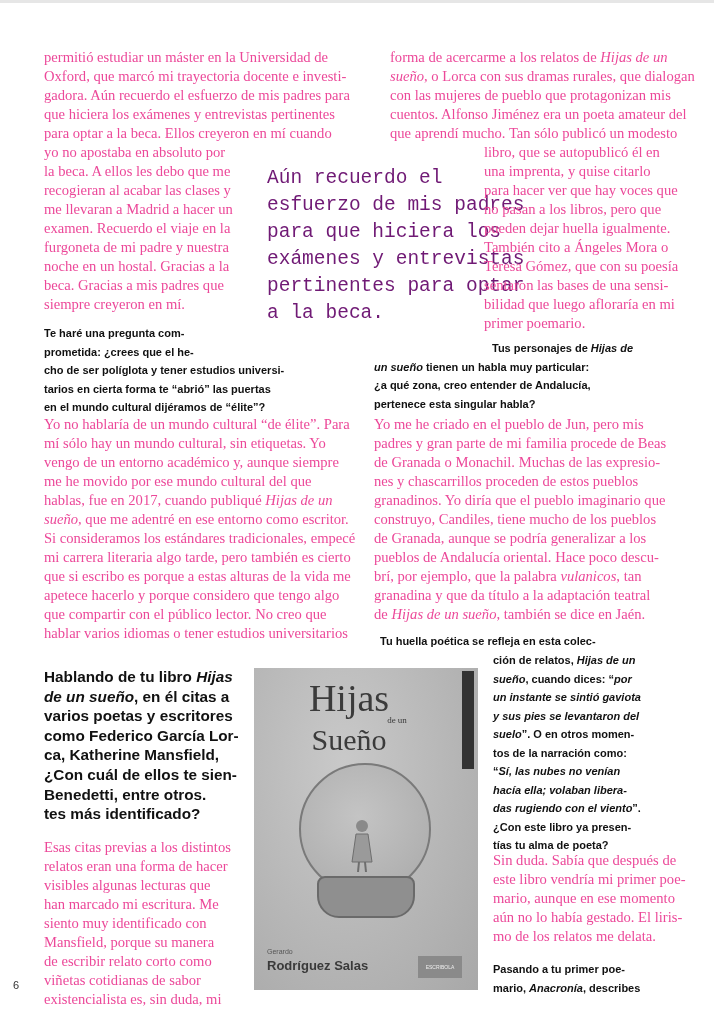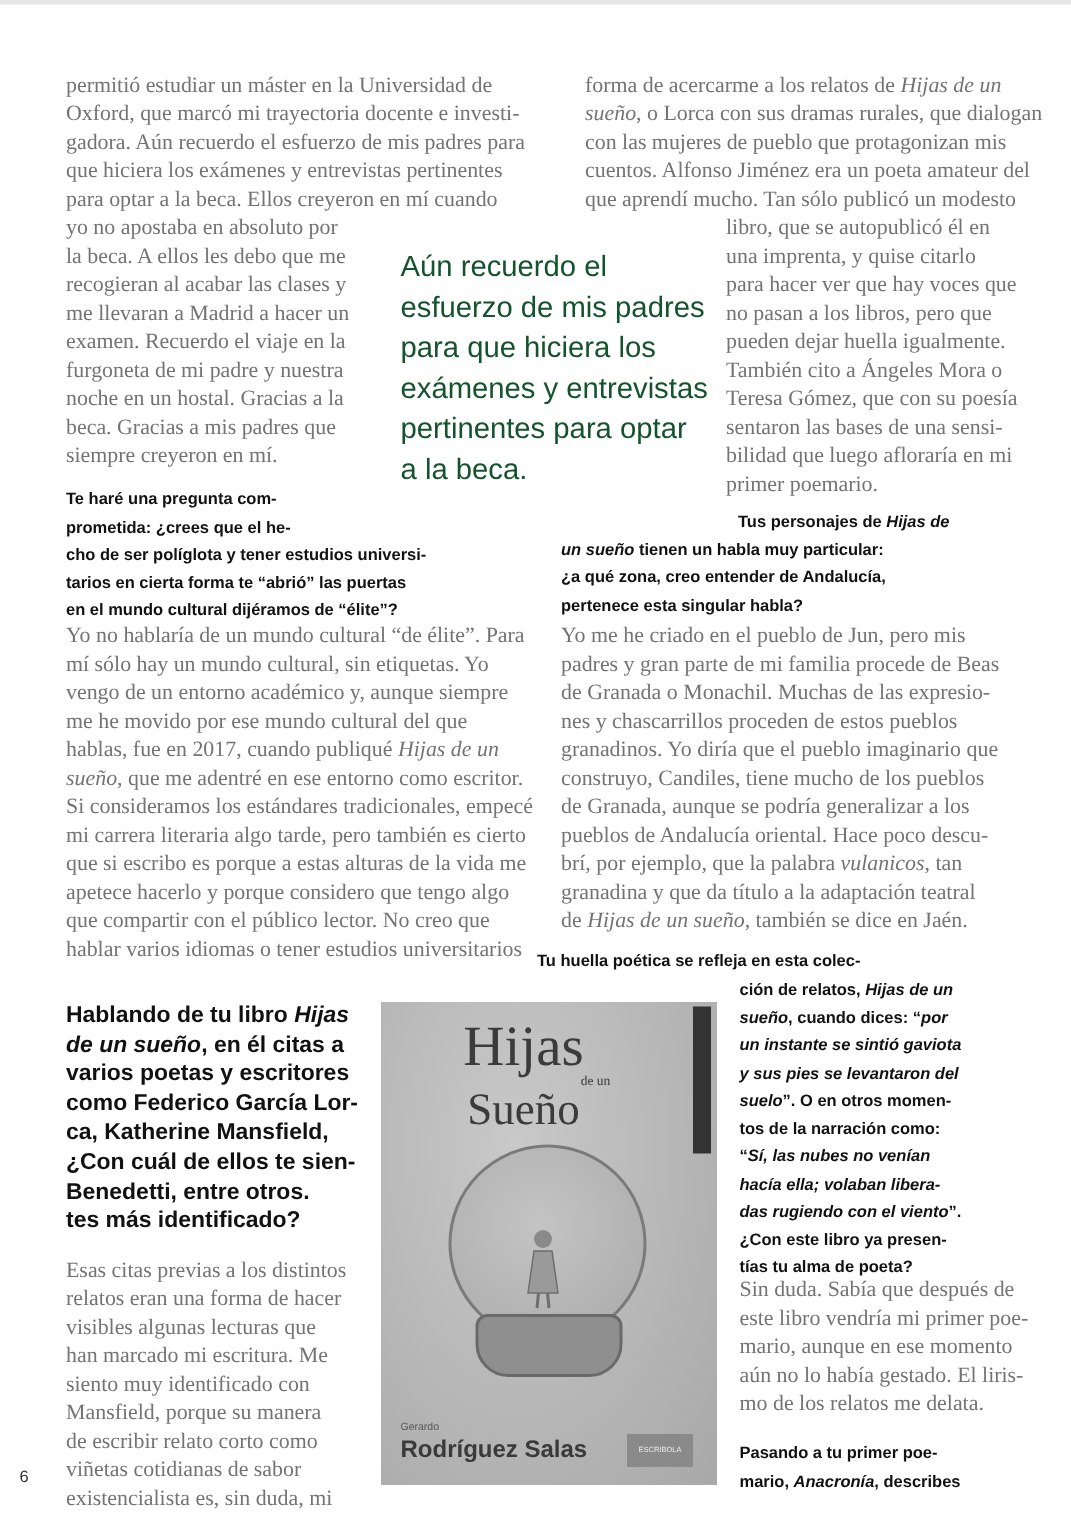--- a/index.html
+++ b/index.html
@@ -1,31 +1,31 @@
 <!DOCTYPE html>
 <html><head>
 <meta charset="utf-8">
 <style>
   html, body { margin: 0; padding: 0; background: #ffffff; }
   body { width: 714px; height: 1023px; position: relative; overflow: hidden; color: #1a1a1a; }
   .topline { position: absolute; left: 0; top: 0; width: 714px; height: 3px; background: #e6e6e6; }
-  .serif { font-family: "Liberation Serif", "DejaVu Serif", serif; font-size: 14.6px; line-height: 19px; color: #737373; }
+  .serif { font-family: "Liberation Serif", "DejaVu Serif", serif; font-size: 14.6px; line-height: 19px; color: #ec4899; }
   .sans-b { font-family: "Liberation Sans", "DejaVu Sans", sans-serif; font-weight: bold; font-size: 11px; line-height: 18.5px; color: #111; }
   .abs { position: absolute; }
   .line { display: block; white-space: nowrap; }
-  .pull { font-family: Liberation Sans, sans-serif; font-size: 19.5px; line-height: 27px; color: #14532d; }
+  .pull { font-family: Liberation Mono, monospace; font-size: 19.5px; line-height: 27px; color: #701a75; }
   .cover { position: absolute; left: 254px; top: 668px; width: 224px; height: 322px; background: #b9b9b9; overflow: hidden;
            background-image: radial-gradient(ellipse at 40% 30%, #c9c9c9 0%, #b5b5b5 60%, #a8a8a8 100%); }
   .cover-title { position: absolute; left: 0; width: 190px; text-align: center; font-family: "Liberation Serif", "DejaVu Serif", serif; color: #3b3b3b; }
   .spine { position: absolute; left: 208px; top: 3px; width: 12px; height: 98px; background: #333; }
   .globe { position: absolute; left: 45px; top: 95px; width: 128px; height: 128px; border-radius: 50%; border: 2px solid #7a7a7a; background: radial-gradient(circle at 45% 40%, #c4c4c4, #a9a9a9); }
   .base { position: absolute; left: 63px; top: 208px; width: 94px; height: 38px; border-radius: 8px 8px 22px 22px; background: #8f8f8f; border: 2px solid #6a6a6a; }
   .girl { position: absolute; left: 97px; top: 150px; width: 22px; height: 56px; }
   .author-first { position: absolute; left: 13px; top: 280px; font-family: "Liberation Sans", sans-serif; font-size: 7px; color: #555; }
-  .author-last { position: absolute; left: 13px; top: 290px; font-family: "Liberation Sans", sans-serif; font-size: 16px; font-weight: bold; color: #3a3a3a; }
+  .author-last { position: absolute; left: 13px; top: 290px; font-family: "Liberation Sans", sans-serif; font-size: 13px; font-weight: bold; color: #3a3a3a; }
   .publisher { position: absolute; left: 164px; top: 288px; width: 44px; height: 22px; background: #8a8a8a; color: #eee; font-family: "Liberation Sans", sans-serif; font-size: 5px; text-align: center; line-height: 22px; }
   .pageno { position: absolute; left: 13px; top: 979px; font-family: "Liberation Sans", sans-serif; font-size: 11px; color: #333; }
 </style>
 </head>
 <body>
 
 <div class="topline"></div>
 
 <div class="abs serif" style="left:44px; top:48px; width:315px;" id="col1top">
     <span class="line">permitió estudiar un máster en la Universidad de</span>
@@ -133,21 +133,21 @@
     <span class="line">relatos eran una forma de hacer</span>
     <span class="line">visibles algunas lecturas que</span>
     <span class="line">han marcado mi escritura. Me</span>
     <span class="line">siento muy identificado con</span>
     <span class="line">Mansfield, porque su manera</span>
     <span class="line">de escribir relato corto como</span>
     <span class="line">viñetas cotidianas de sabor</span>
     <span class="line">existencialista es, sin duda, mi</span>
   </div>
 
-<div class="abs sans-b" style="left:358px; top:632px; width:330px;">Tu huella poética se refleja en esta colec-</div>
+<div class="abs sans-b" style="left:380px; top:632px; width:330px;">Tu huella poética se refleja en esta colec-</div>
 <div class="abs sans-b" style="left:493px; top:651px; width:220px;" id="q4">
     <span class="line"><span>ción de relatos, </span><em>Hijas de un</em></span>
     <span class="line"><em>sueño</em><span>, cuando dices: “</span><em>por</em></span>
     <span class="line"><em>un instante se sintió gaviota</em></span>
     <span class="line"><em>y sus pies se levantaron del</em></span>
     <span class="line"><em>suelo</em><span>”. O en otros momen-</span></span>
     <span class="line"><span>tos de la narración como:</span></span>
     <span class="line"><span>“</span><em>Sí, las nubes no venían</em></span>
     <span class="line"><em>hacía ella; volaban libera-</em></span>
     <span class="line"><em>das rugiendo con el viento</em><span>”.</span></span>

